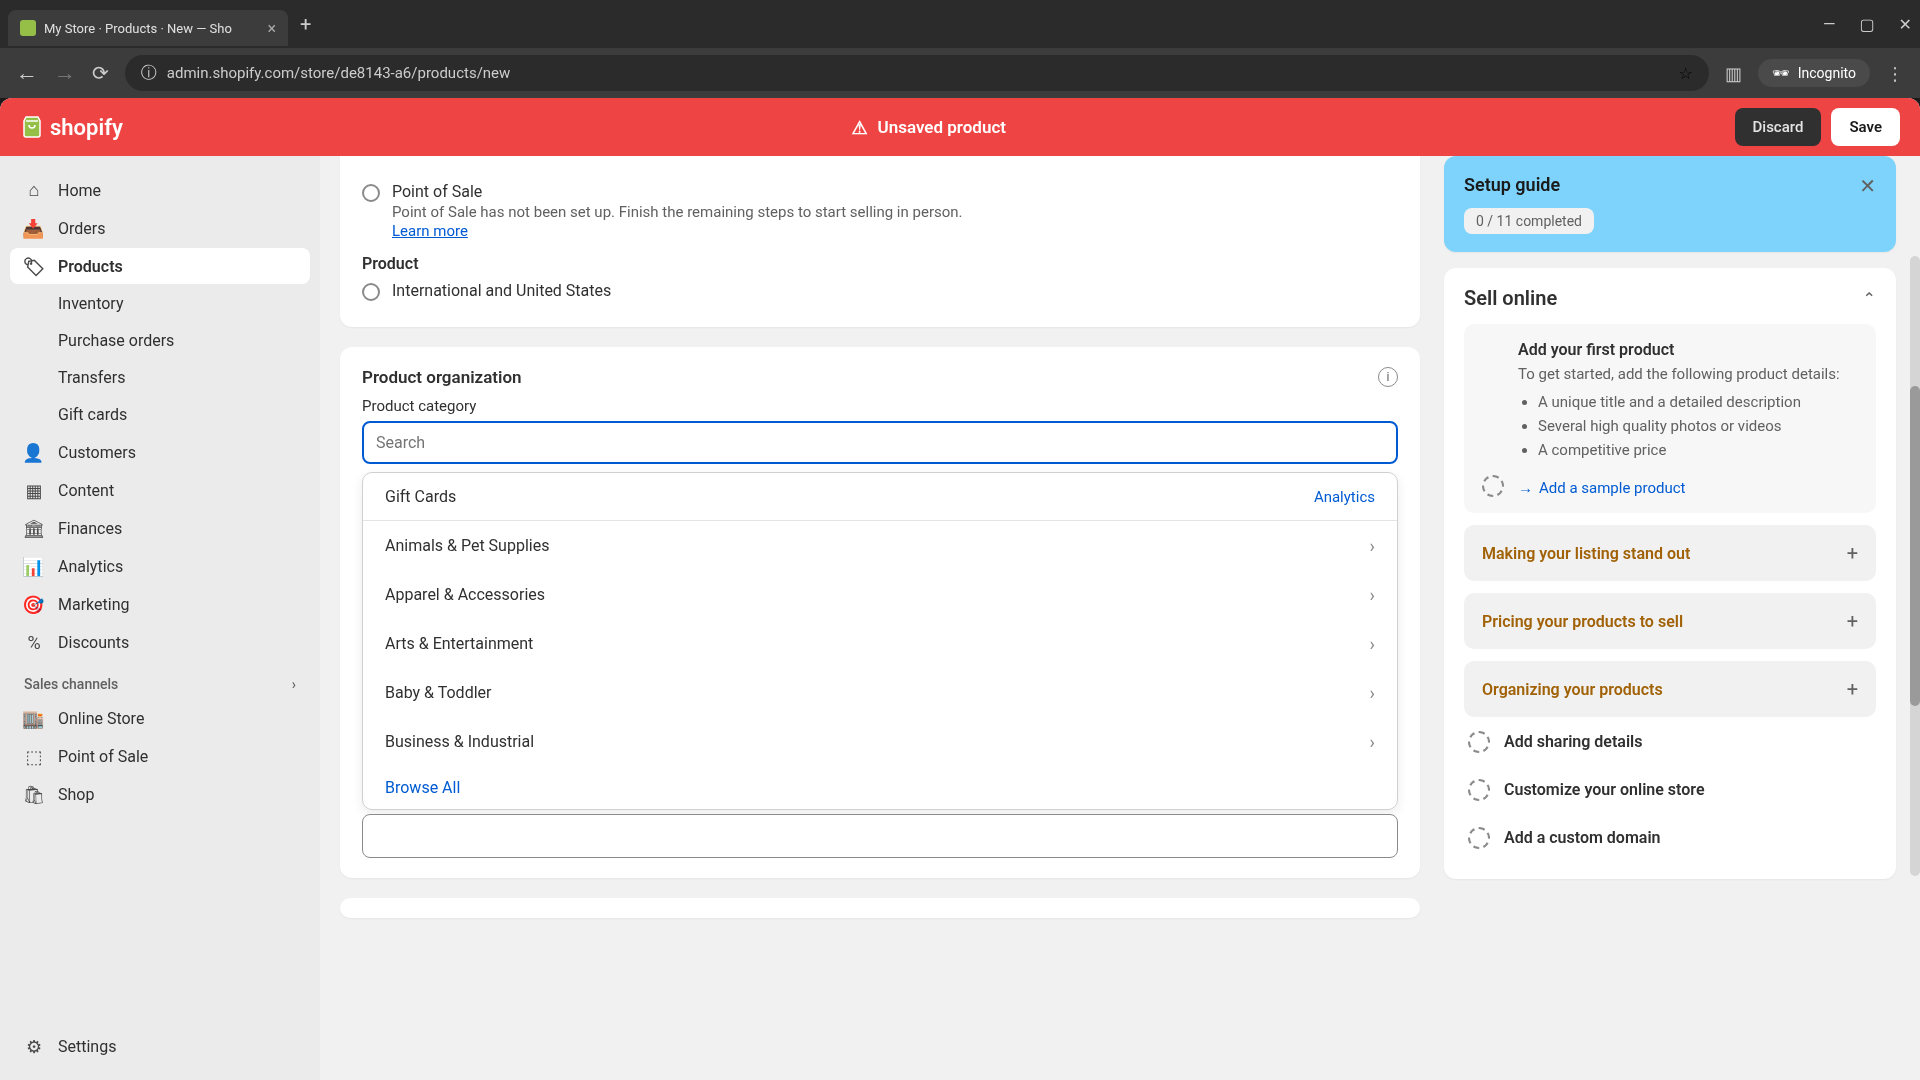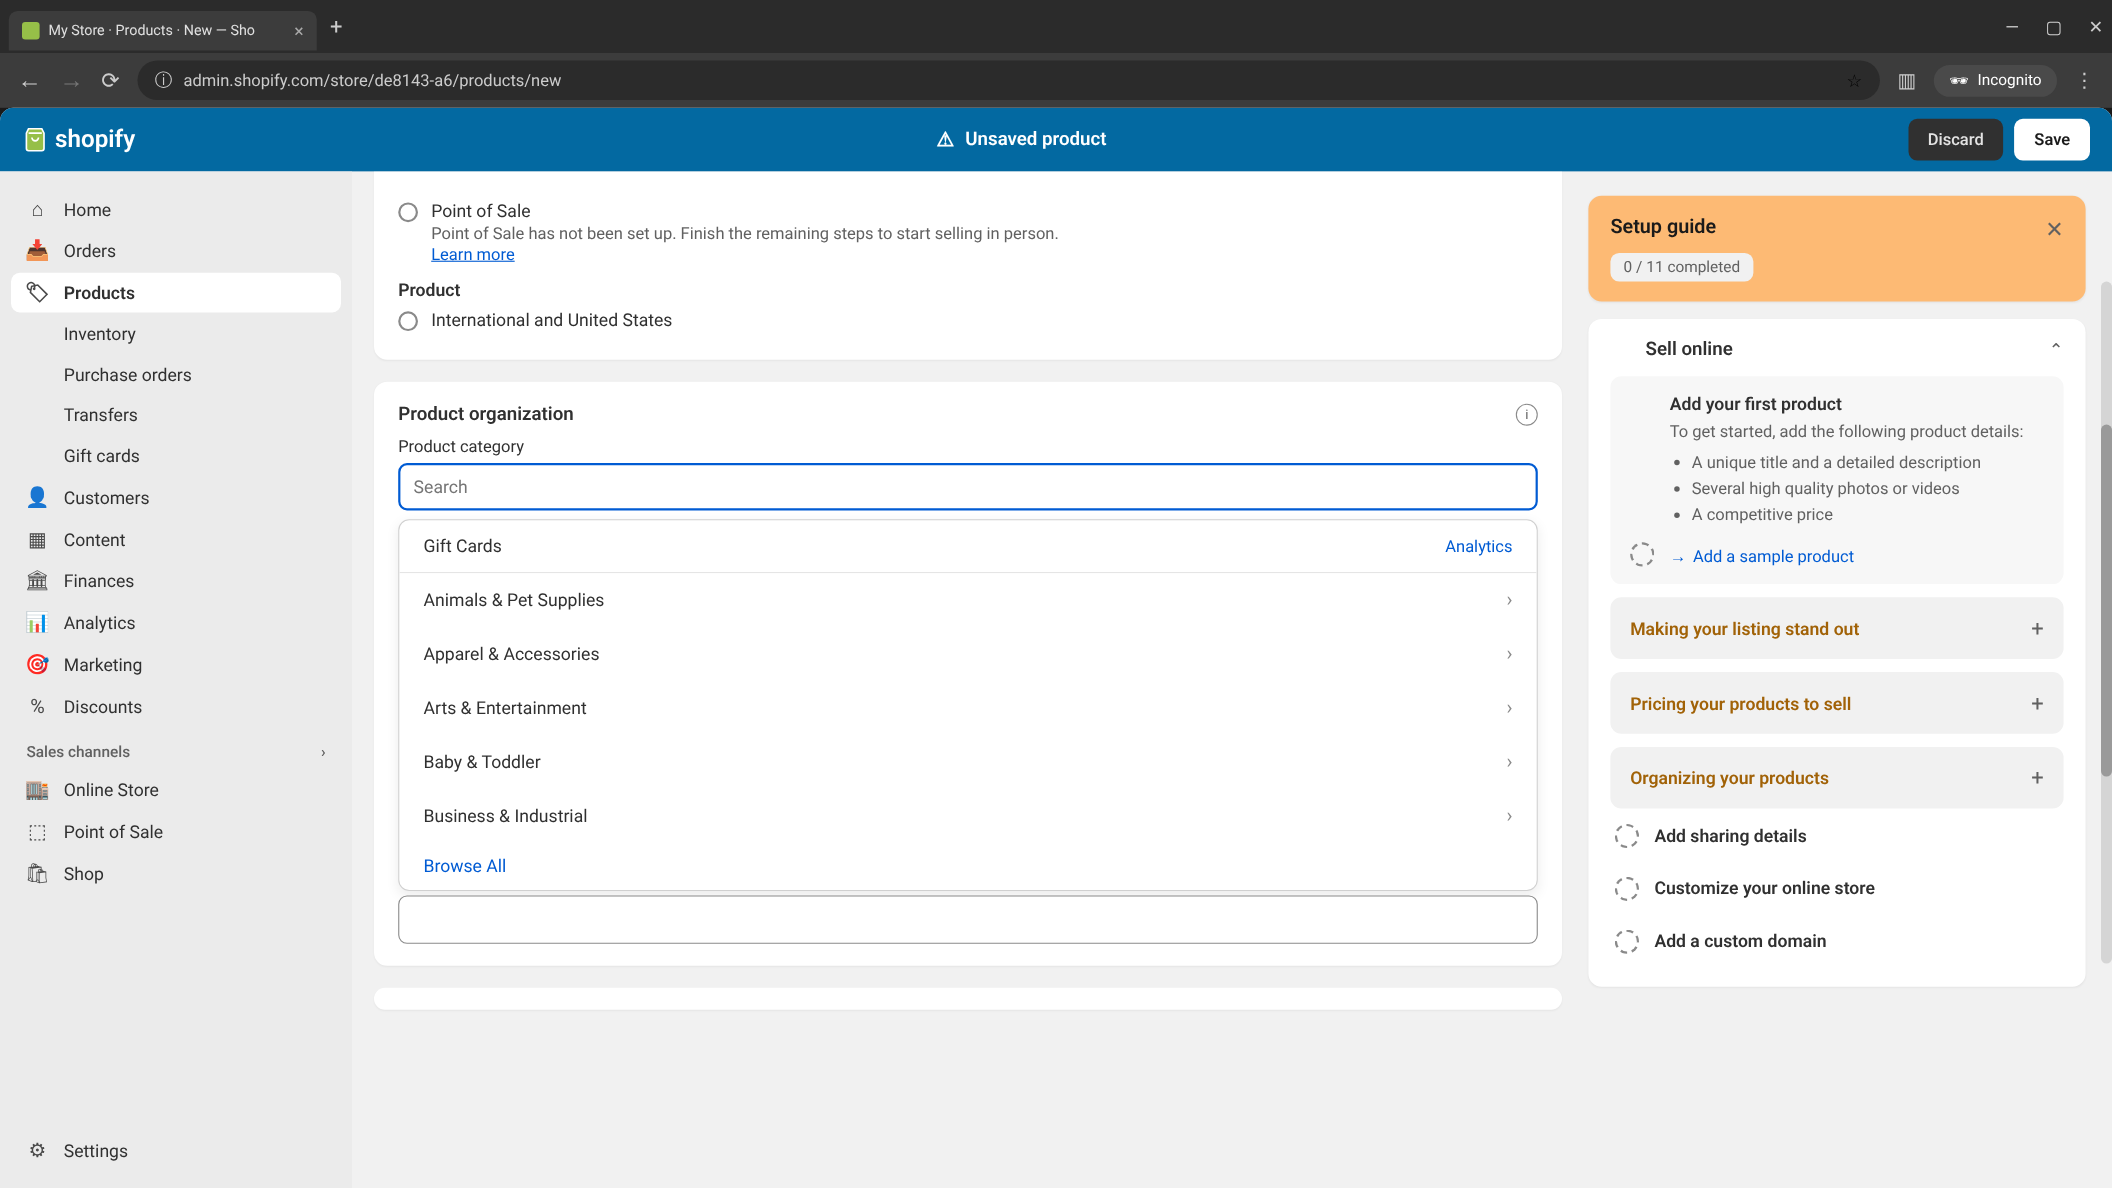--- a/index.html
+++ b/index.html
@@ -19,21 +19,21 @@
     .nav-arrows { display: flex; gap: 16px; color: #ccc; }
     .nav-arrows span { font-size: 22px; cursor: pointer; }
     .reload-icon { color: #ccc; font-size: 20px; cursor: pointer; }
     .url-pill { flex: 1; background: #2b2b2b; border-radius: 20px; height: 36px; display: flex; align-items: center; padding: 0 16px; gap: 10px; }
     .url-text { color: #ccc; font-size: 15px; flex: 1; }
     .url-right-icons { display: flex; gap: 16px; color: #ccc; align-items: center; font-size: 18px; }
     .incognito-badge { background: #4a4a4a; border-radius: 16px; padding: 6px 14px; display: flex; align-items: center; gap: 8px; color: #fff; font-size: 14px; }
     
     
     .app { position: relative; height: calc(1080px - 98px); background: #f1f1f1; border-radius: 12px 12px 0 0; overflow: hidden; }
-    .app-header { background: #0369a1; height: 58px; display: flex; align-items: center; padding: 0 20px; gap: 20px; }
+    .app-header { background: #ef4444; height: 58px; display: flex; align-items: center; padding: 0 20px; gap: 20px; }
     .logo { display: flex; align-items: center; gap: 6px; color: #fff; font-weight: 600; font-size: 22px; }
     .logo-icon { width: 24px; height: 24px; }
     .header-center { flex: 1; display: flex; justify-content: center; align-items: center; gap: 10px; color: #fff; font-weight: 600; font-size: 17px; }
     .warn-icon { font-size: 18px; }
     .header-buttons { display: flex; gap: 10px; }
     .btn { border-radius: 8px; padding: 10px 18px; font-size: 15px; font-weight: 500; border: none; cursor: pointer; }
     .btn-discard { background: #303030; color: #e3e3e3; }
     .btn-save { background: #fff; color: #1a1a1a; font-weight: 600; }
     
     .app-body { display: flex; height: calc(100% - 58px); background: #f1f1f1; }
@@ -71,29 +71,29 @@
     .dd-item { display: flex; justify-content: space-between; align-items: center; padding: 14px 22px; font-size: 16px; color: #303030; cursor: pointer; }
     .dd-suggestion { color: #005bd3; font-size: 15px; }
     .dd-sep { border-top: 1px solid #e5e5e5; }
     .chevron { color: #8a8a8a; font-size: 18px; }
     .dd-browse { padding: 12px 22px; color: #005bd3; font-size: 16px; cursor: pointer; }
     
     .tags-input { width: 100%; padding: 12px; border: 1px solid #8a8a8a; border-radius: 8px; font-size: 15px; margin-top: 4px; }
     
     
     .side-panel { width: 480px; padding: 0 24px 0 4px; overflow-y: auto; position: relative; }
-    .setup-card { background: #fdba74; border-radius: 12px; box-shadow: 0 1px 2px rgba(0,0,0,0.05); padding: 18px 20px; margin-top: 22px; }
+    .setup-card { background: #7dd3fc; border-radius: 12px; box-shadow: 0 1px 2px rgba(0,0,0,0.05); padding: 18px 20px; }
     .setup-header { display: flex; justify-content: space-between; align-items: flex-start; }
     .setup-title { font-weight: 600; font-size: 18px; color: #1a1a1a; }
     .close-x { color: #616161; font-size: 20px; cursor: pointer; }
     .badge { background: #f1f1f1; border-radius: 8px; padding: 5px 12px; font-size: 14px; color: #616161; display: inline-block; margin-top: 10px; }
     
     .section-card { background: #fff; border-radius: 12px; box-shadow: 0 1px 2px rgba(0,0,0,0.05); padding: 18px 20px; margin-top: 16px; }
     .section-row { display: flex; justify-content: space-between; align-items: center; cursor: pointer; }
-    .section-row-title { font-weight: 600; font-size: 17px; color: #303030; margin-left: 32px; }
+    .section-row-title { font-weight: 600; font-size: 20px; color: #303030; }
     .chev-up { font-size: 16px; color: #616161; }
     
     .task { background: #f7f7f7; border-radius: 10px; padding: 16px 18px; margin-top: 14px; }
     .task-row { display: flex; gap: 14px; align-items: flex-end; }
     .task-circle { width: 22px; height: 22px; border: 2px dashed #8a8a8a; border-radius: 50%; flex-shrink: 0; margin-top: 2px; }
     .task-body { flex: 1; }
     .task-title { font-weight: 600; font-size: 16px; color: #303030; }
     .task-desc { color: #616161; font-size: 15px; margin-top: 6px; }
     .task-desc ul { margin: 10px 0 0 20px; }
     .task-desc li { margin: 6px 0; }

